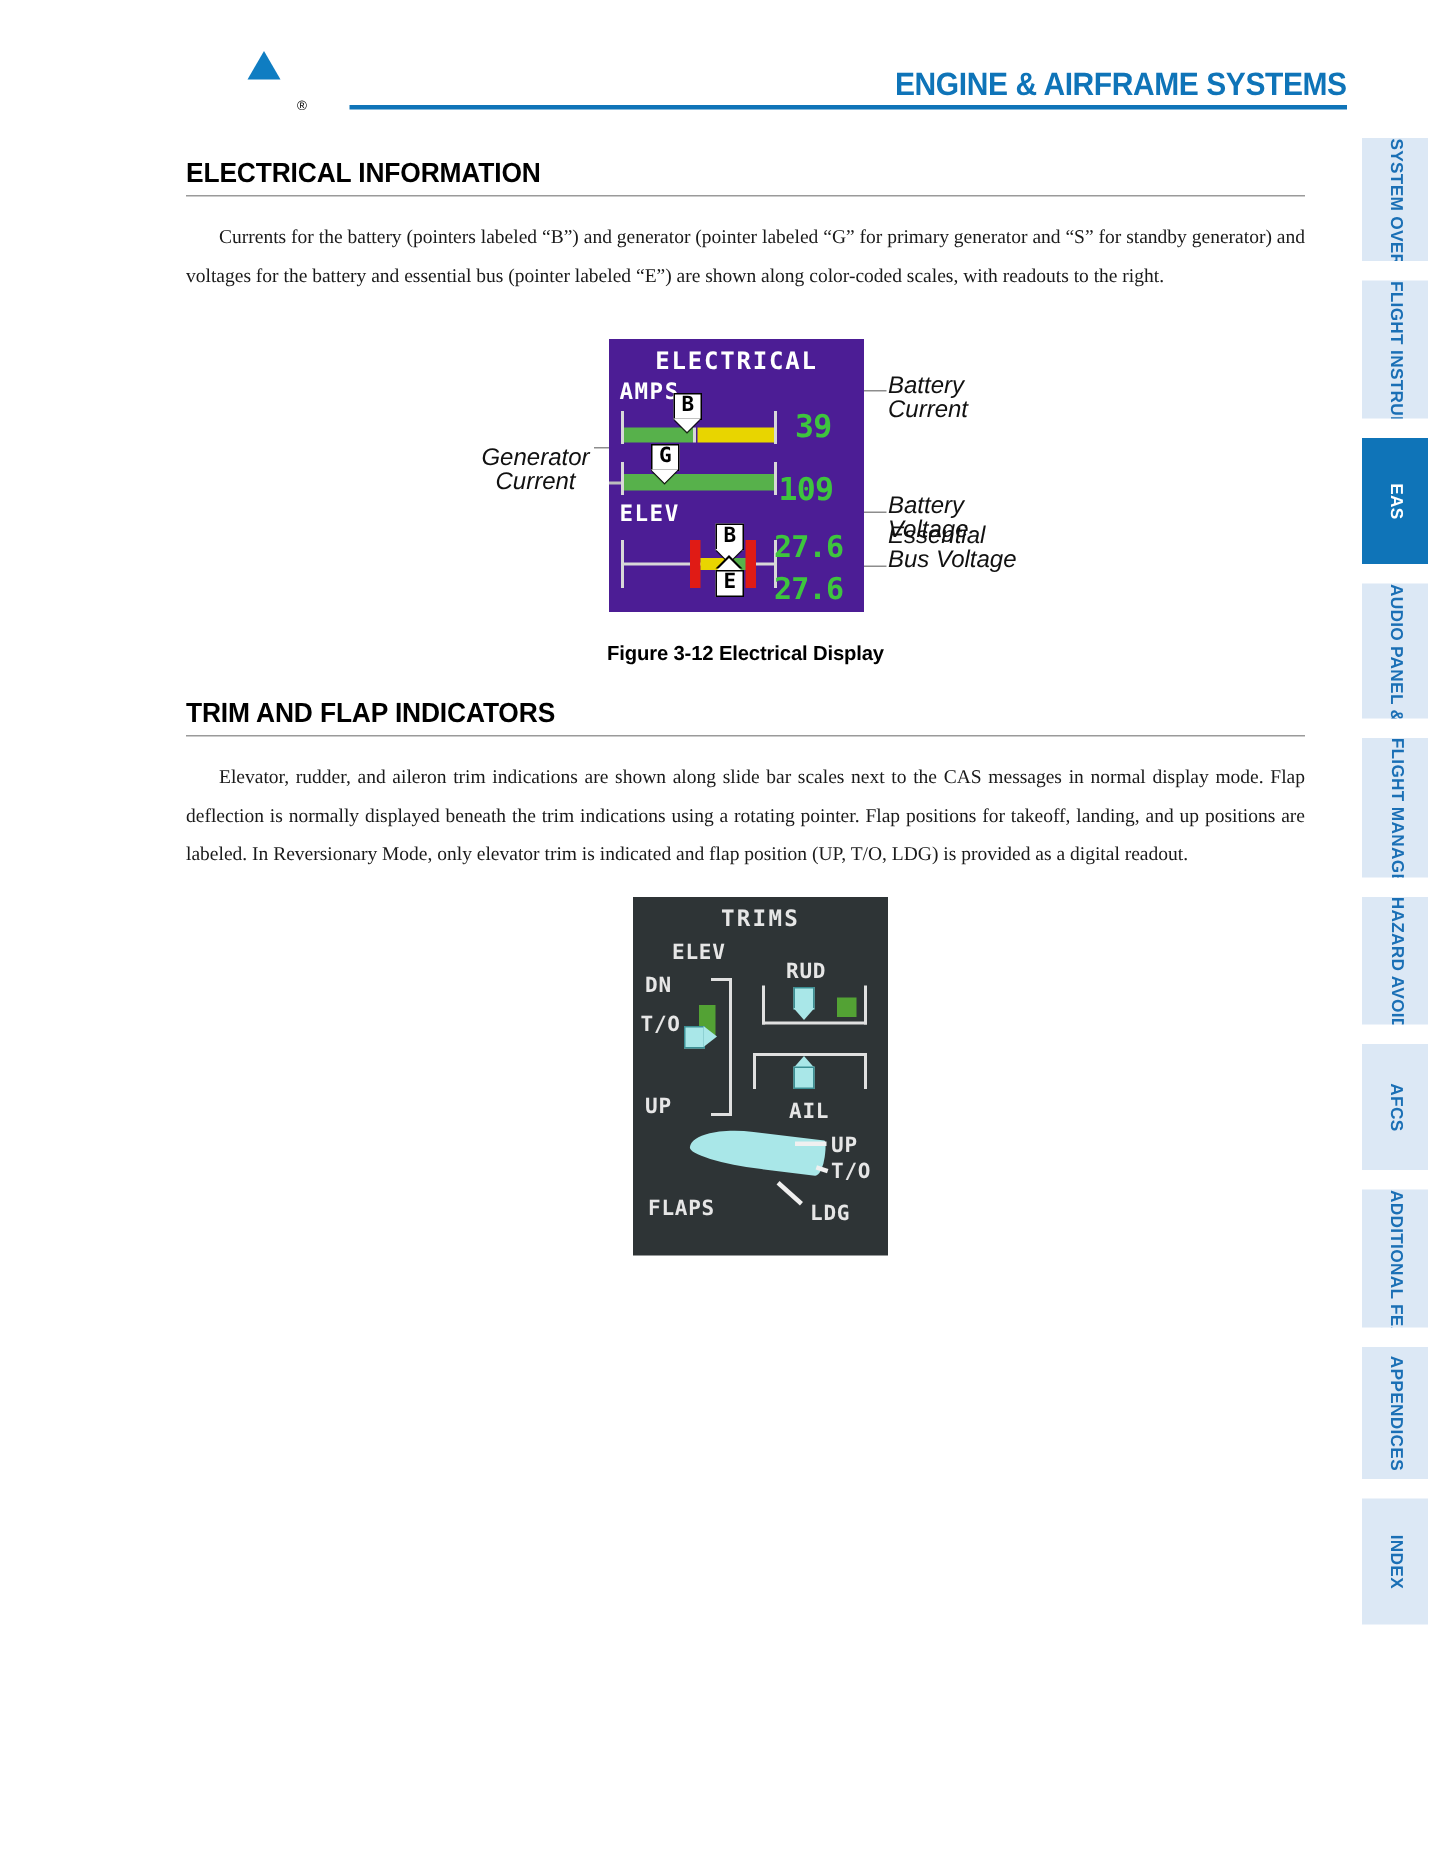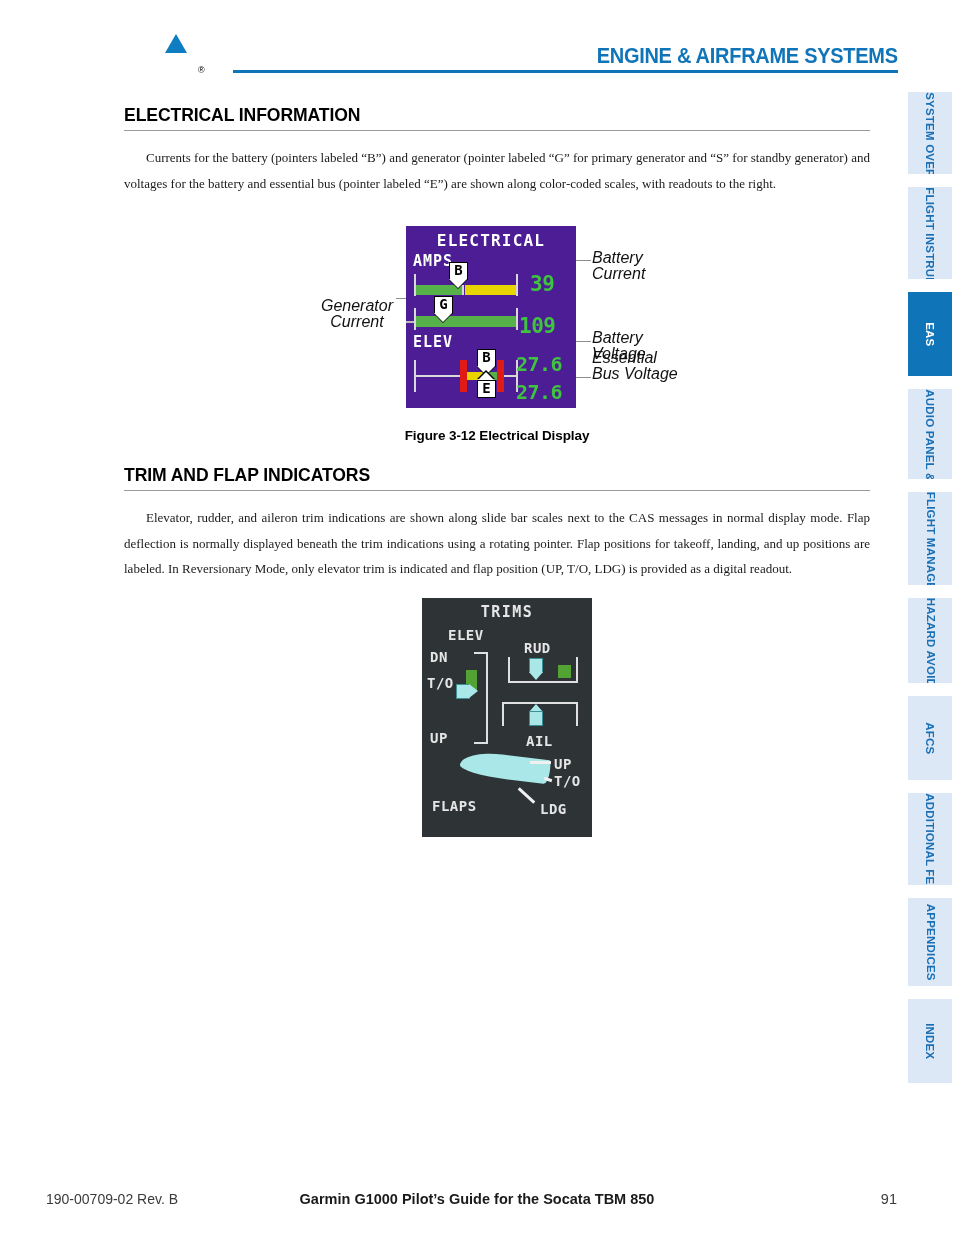--- a/index.html
+++ b/index.html
@@ -593,19 +593,14 @@
           <div class="tlbl fup">UP</div>
           <div class="tlbl fto">T/O</div>
           <div class="tlbl fldg">LDG</div>
           <div class="tlbl flaps">FLAPS</div>
         </div>
       </div>
     </div>
 
   </div>
 
-  <div class="footer">
-    <div class="left">190-00709-02  Rev. B</div>
-    <div class="center">Garmin G1000 Pilot’s Guide for the Socata TBM 850</div>
-    <div class="right">91</div>
-  </div>
 
 </div>
 
 </body></html>

